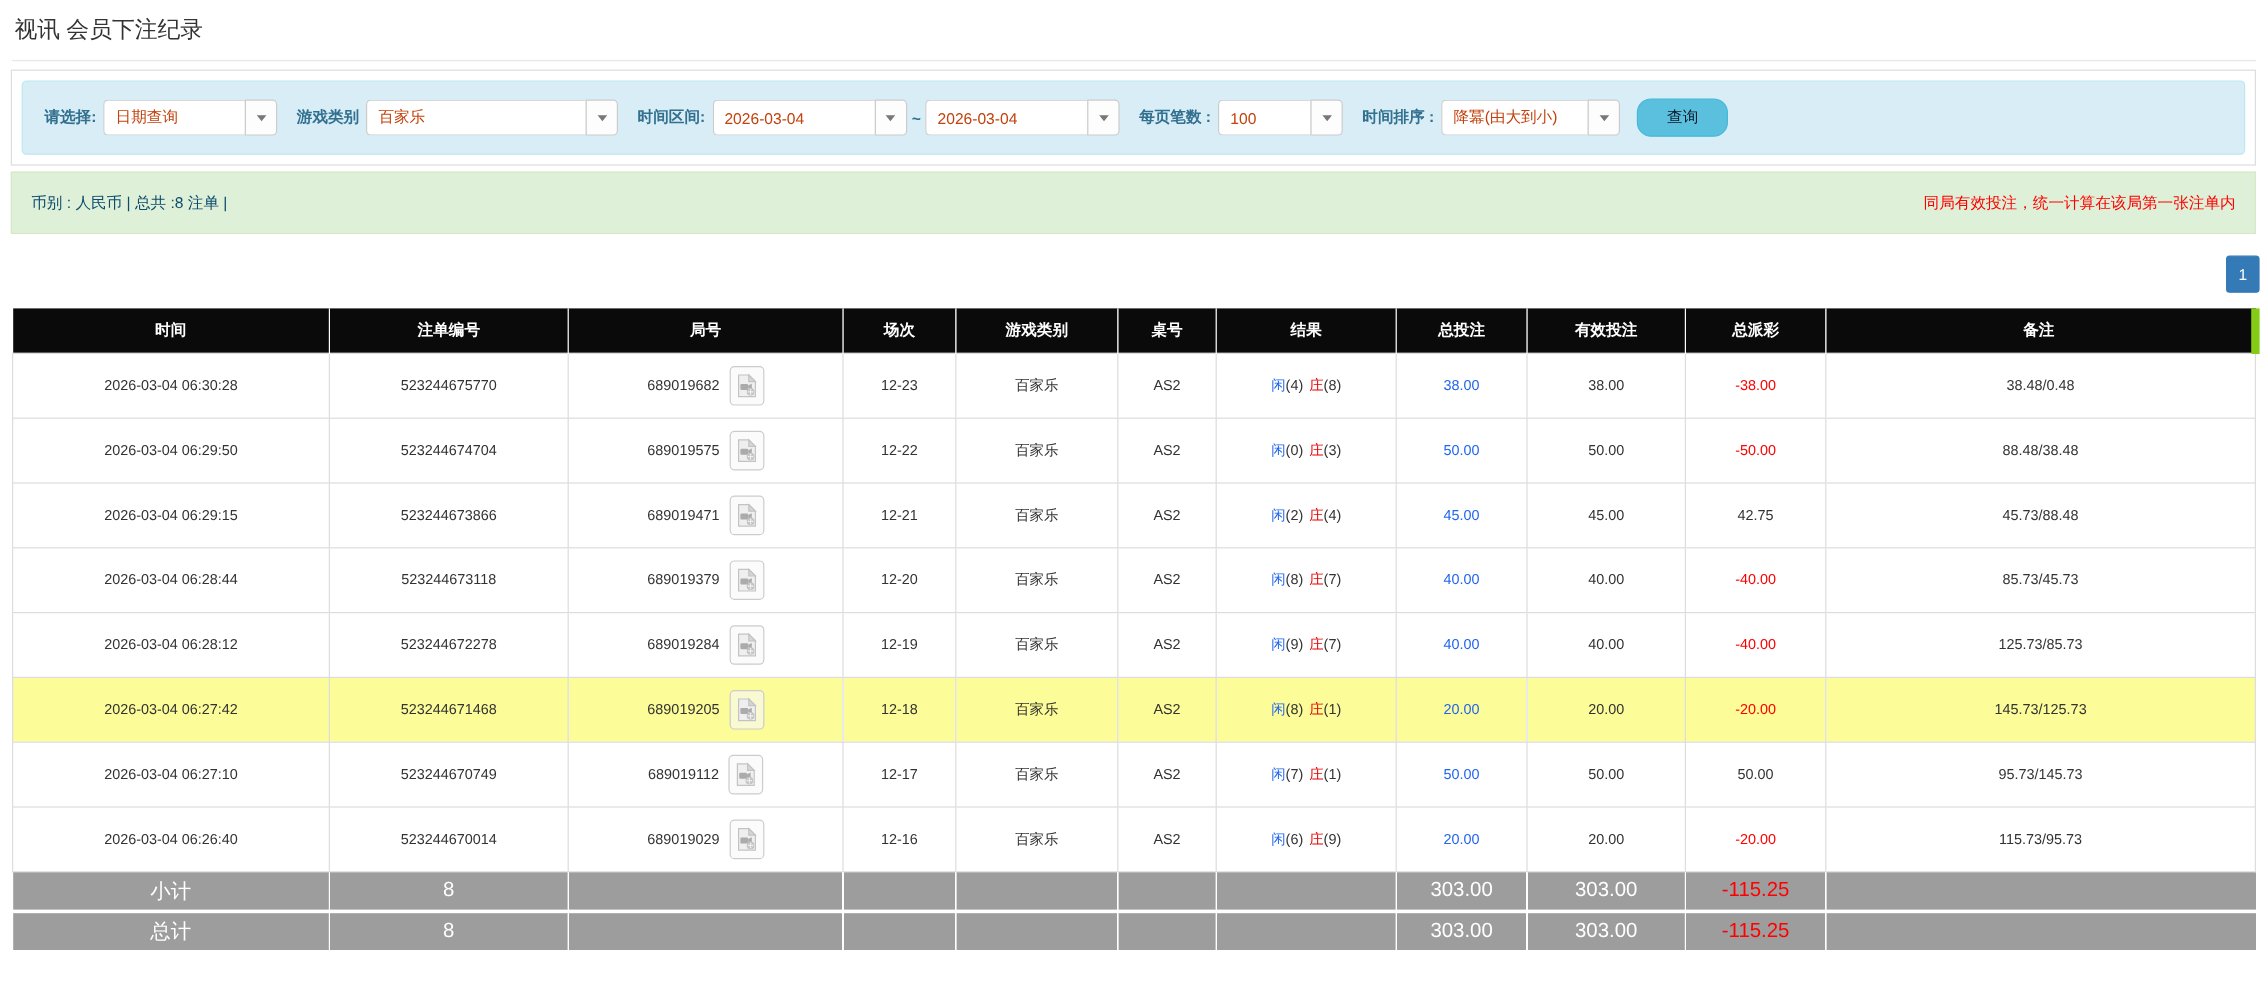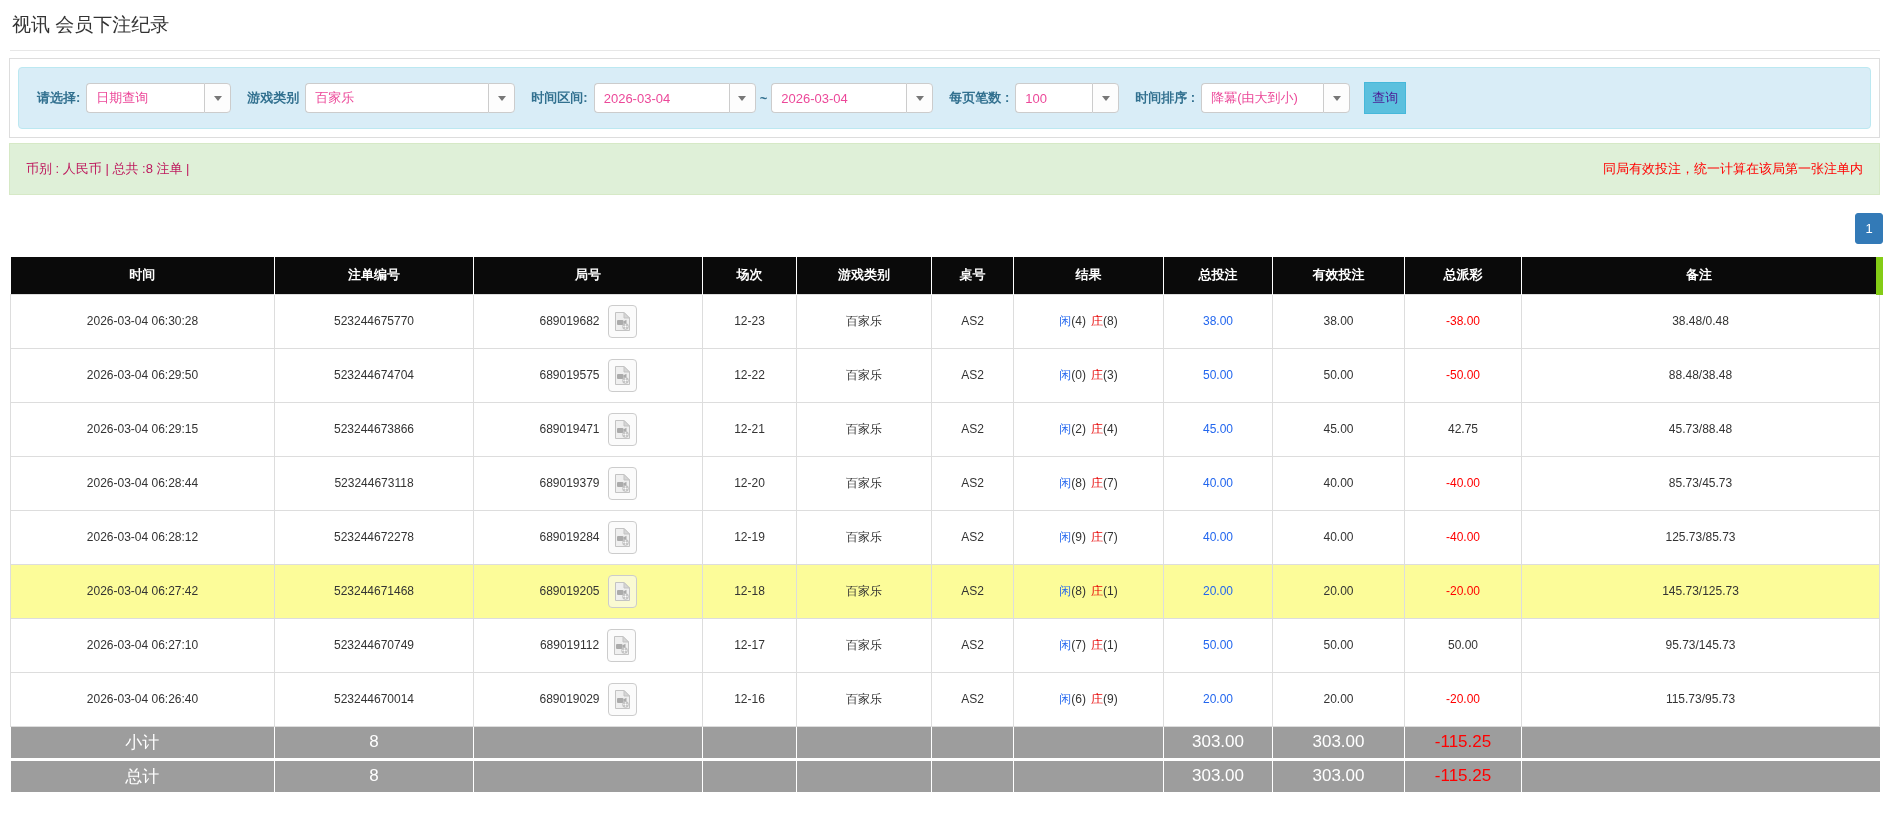--- a/index.html
+++ b/index.html
@@ -11,35 +11,35 @@
   .page-title { font-size: 19px; font-weight: normal; color: #333; }
 
   
   .filter-panel { margin: 7px 10px 0 9px; border: 1px solid #ddd; padding: 8px; background: #fff; }
   .filter-bar { background: #d9edf7; border: 1px solid #bce8f1; border-radius: 4px;
     padding: 14px 12px; display: flex; align-items: center; }
   .f-label { color: #31708f; font-weight: bold; font-size: 13px; margin: 0 6px 0 16px; white-space: nowrap; }
   .f-label:first-child { margin-left: 6px; }
   .combo { display: flex; align-items: stretch; height: 30px; }
   .combo input { height: 30px; border: 1px solid #ccc; border-right: none; border-radius: 4px 0 0 4px;
-    padding: 0 9px; font-size: 13px; color: #ec4899; background: #fff; outline: none;
+    padding: 0 9px; font-size: 13px; color: #c2410c; background: #fff; outline: none;
     font-family: "Liberation Sans", "DejaVu Sans", sans-serif; }
   .combo .caret-btn { width: 27px; height: 30px; border: 1px solid #ccc; border-radius: 0 4px 4px 0;
     background: #fdfdfd; display: flex; align-items: center; justify-content: center; cursor: pointer; }
   .caret { width: 0; height: 0; border-left: 4px solid transparent; border-right: 4px solid transparent;
     border-top: 5px solid #777; }
   .tilde { color: #31708f; font-weight: bold; margin: 0 4px; font-size: 13px; }
-  .search-btn { margin-left: 14px; background: #5bc0de; border: 1px solid #46b8da; color: #4c1d95;
-    font-size: 13px; padding: 0 7px; height: 32px; border-radius: 0; cursor: pointer;
+  .search-btn { margin-left: 14px; background: #5bc0de; border: 1px solid #46b8da; color: #0f172a;
+    font-size: 13px; padding: 0 24px; height: 32px; border-radius: 12px; cursor: pointer;
     font-family: "Liberation Sans", "DejaVu Sans", sans-serif; }
 
   
   .notice-bar { margin: 5px 10px 0 9px; background: #dff0d8; border: 1px solid #d6e9c6;
     padding: 0 16px; height: 52px; display: flex; align-items: center; justify-content: space-between; }
-  .notice-left { color: #be185d; font-size: 13px; }
+  .notice-left { color: #0c4a6e; font-size: 13px; }
   .notice-right { color: #ff0000; font-size: 13px; margin-left: 26px; }
 
   
   .pagination-row { margin: 18px 7px 12px 9px; height: 32px; display: flex; justify-content: flex-end; }
   .page-btn { min-width: 28px; height: 31px; background: #337ab7; border: 1px solid #337ab7;
     color: #fff; font-size: 13px; border-radius: 3px; cursor: pointer; }
 
   
   table.records { border-collapse: collapse; table-layout: fixed; width: 1873px; margin-left: 10px; border-radius: 22px; }
   .records th { background: #0a0a0a; color: #fff; font-size: 13px; font-weight: bold;

